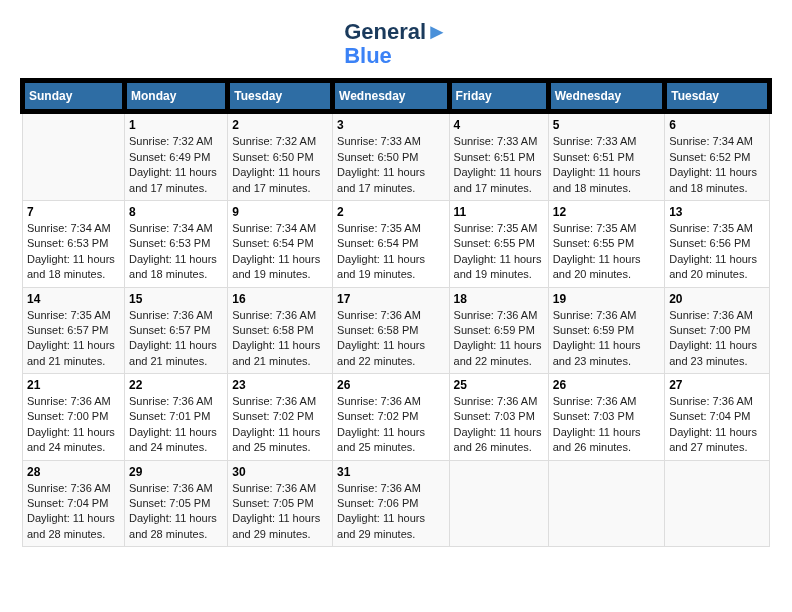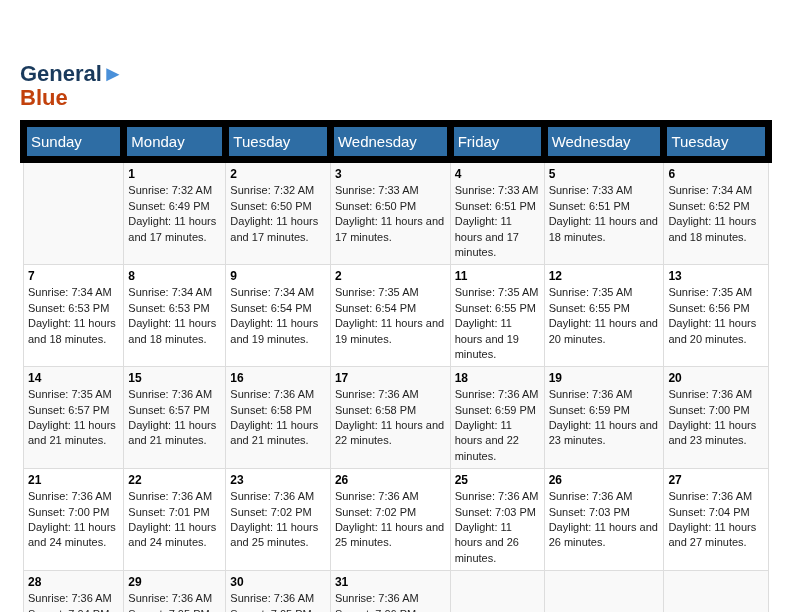--- a/index.html
+++ b/index.html
@@ -5,24 +5,23 @@
     * { box-sizing: border-box; margin: 0; padding: 0; }
     body {
       font-family: Arial, sans-serif;
       background: #fff;
       width: 792px;
       min-height: 612px;
       padding: 20px;
     }
     .header {
       display: flex;
-      justify-content: space-between;
+      justify-content: center;
       align-items: flex-start;
       margin-bottom: 10px;
-      margin-top: 42px;
     }
     .logo {
       display: flex;
       align-items: center;
     }
     .logo-text {
       font-size: 22px;
       font-weight: bold;
       color: #1a3a5c;
       line-height: 1.1;
@@ -46,23 +45,23 @@
     table {
       width: 100%;
       border-collapse: collapse;
       font-size: 11px;
     }
     thead tr th {
       background-color: #2e6da4;
       color: #fff;
       padding: 6px 4px;
       text-align: left;
-      font-size: 15px;
-      font-weight: normal;
-      border: 7px solid #000000;
+      font-size: 12px;
+      font-weight: bold;
+      border: 5px solid #000000;
     }
     tbody tr td {
       border: 1px solid #ddd;
       padding: 4px 4px;
       vertical-align: top;
       min-height: 70px;
       background: #fff;
     }
     tbody tr:nth-child(odd) td {
       background: #f9f9f9;
@@ -79,21 +78,21 @@
       line-height: 1.4;
     }
   </style>
 </head>
 <body>
 
 <div class="header">
   <div class="logo">
     <div>
       <div class="logo-text">
-        General<span>►</span><br><span style="color:#c2410c;">Blue</span>
+        General<span>►</span><br><span style="color:#3b82f6;">Blue</span>
       </div>
     </div>
   </div>
 </div>
 
 <table>
   <thead>
     <tr id="thead-row">
         <th>Sunday</th>
         <th>Monday</th>

